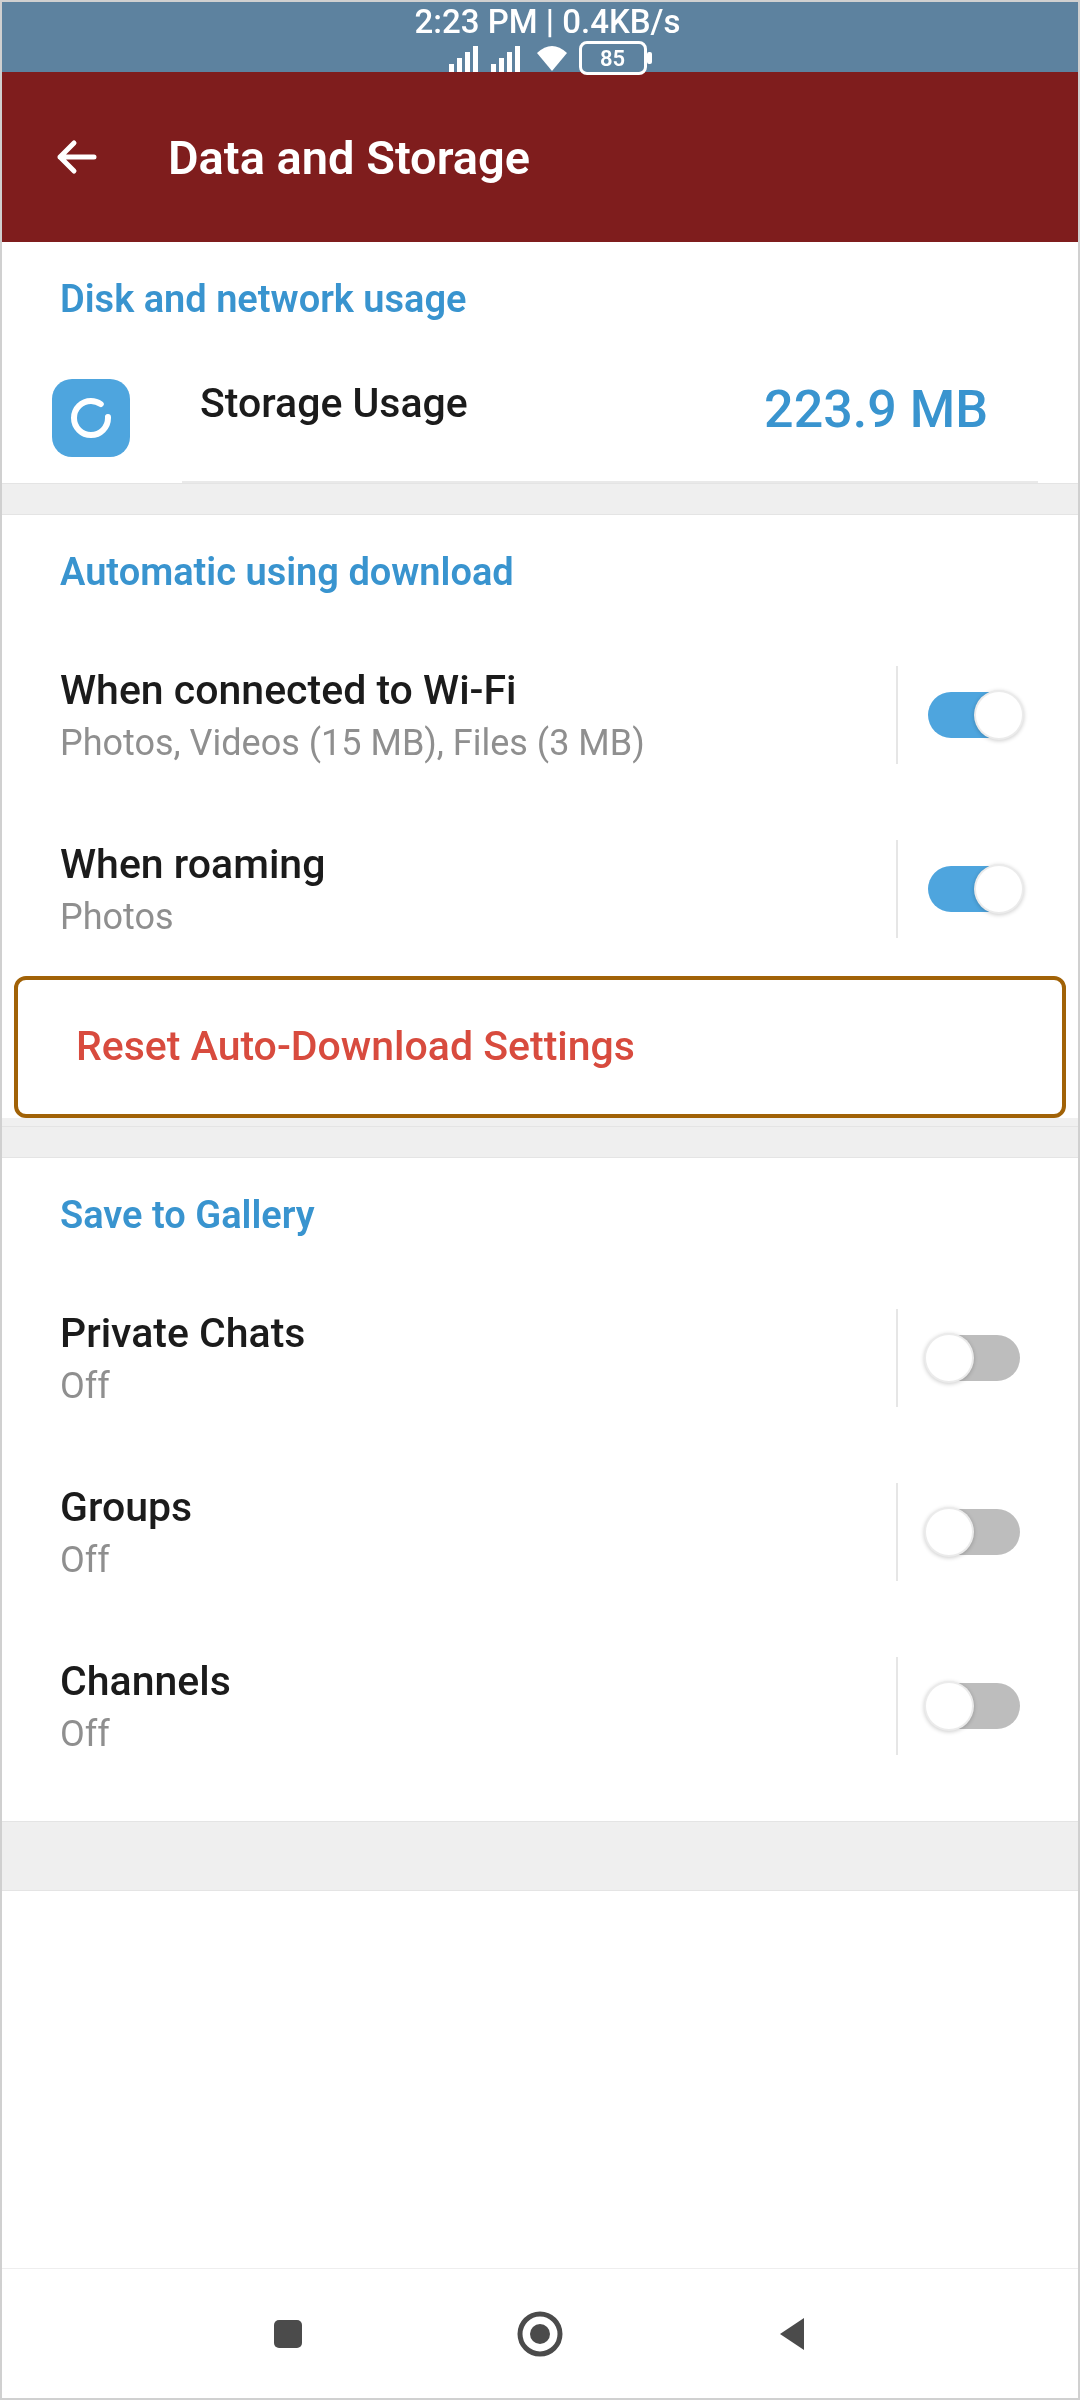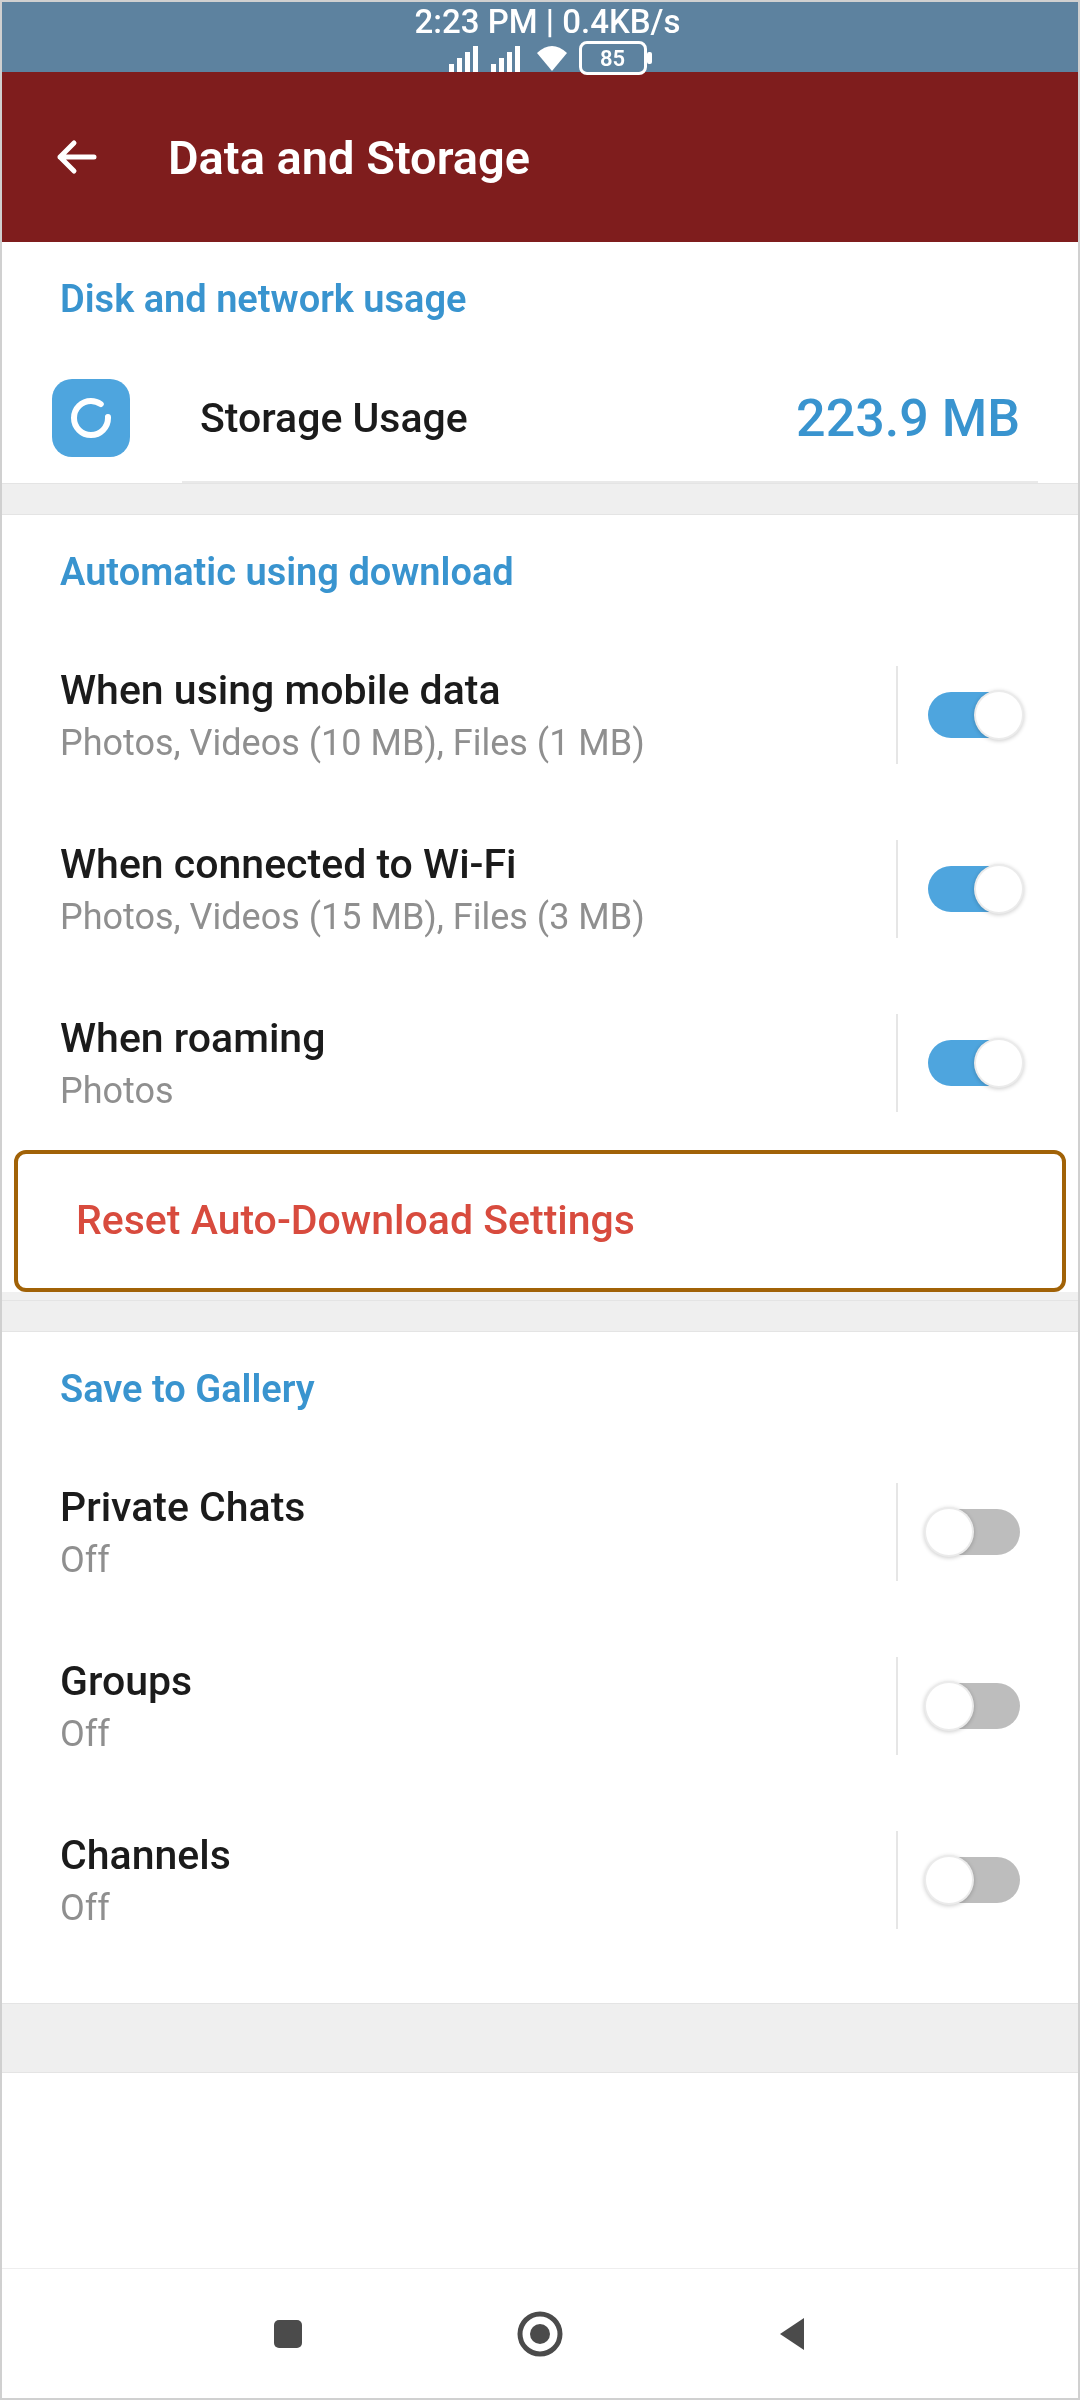--- a/index.html
+++ b/index.html
@@ -83,22 +83,21 @@
       padding: 35px 0 0 0;
     }
     .section-header {
       color: #3994cf;
       font-size: 38px;
       font-weight: 600;
       padding: 0 0 34px 58px;
     }
     .row-icon {
       display: flex;
-      align-items: center;
-      padding: 24px 58px 24px 50px;
+      padding: 24px 90px 24px 50px;
       gap: 70px;
     }
     .row-icon .icon-wrap {
       width: 78px;
       height: 78px;
       border-radius: 20px;
       display: flex;
       align-items: center;
       justify-content: center;
     }
@@ -258,29 +257,20 @@
 
     <div class="divider-indent"></div>
 
   </div>
 
   <div class="card-gap"></div>
 
   <div class="card">
     <div class="section-header">Automatic using download</div>
 
-    <div class="toggle-row">
-      <div class="texts">
-        <div class="title">When using mobile data</div>
-        <div class="sub">Photos, Videos (10 MB), Files (1 MB)</div>
-      </div>
-      <div class="switch on">
-          <div class="knob"></div>
-        </div>
-    </div>
 
     <div class="toggle-row">
       <div class="texts">
         <div class="title">When connected to Wi-Fi</div>
         <div class="sub">Photos, Videos (15 MB), Files (3 MB)</div>
       </div>
       <div class="switch on">
           <div class="knob"></div>
         </div>
     </div>
@@ -295,21 +285,21 @@
         </div>
     </div>
 
     <div class="reset-highlight">
       <div class="reset-row">Reset Auto-Download Settings</div>
     </div>
   </div>
 
   <div class="card-gap"></div>
 
-  <div class="card" style="padding-bottom:36px">
+  <div class="card" style="padding-bottom:28px">
     <div class="section-header">Save to Gallery</div>
 
     <div class="toggle-row">
       <div class="texts">
         <div class="title">Private Chats</div>
         <div class="sub">Off</div>
       </div>
       <div class="switch off">
           <div class="knob"></div>
         </div>

